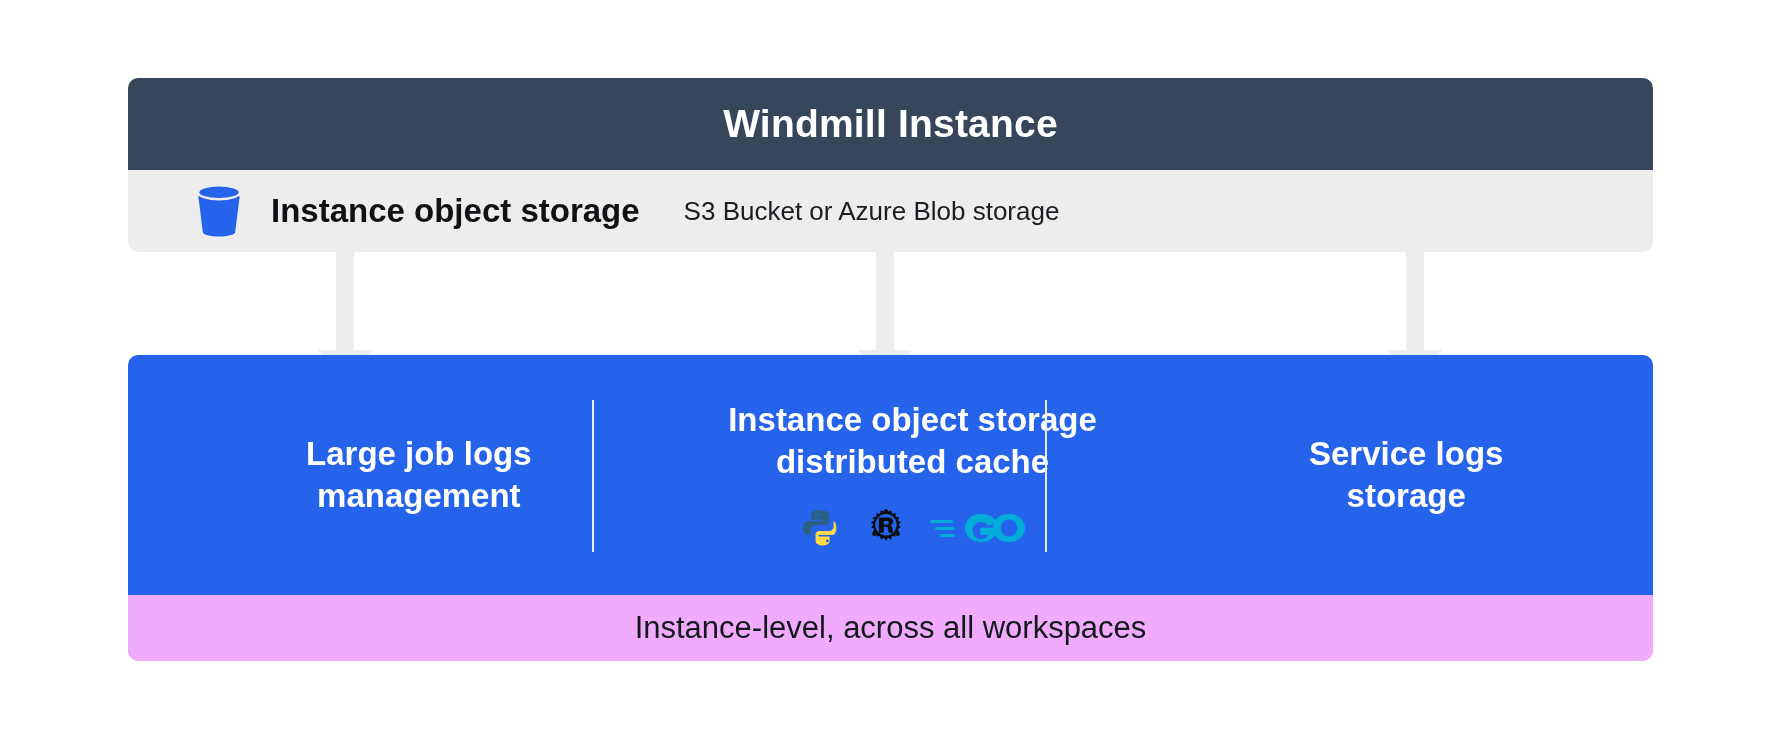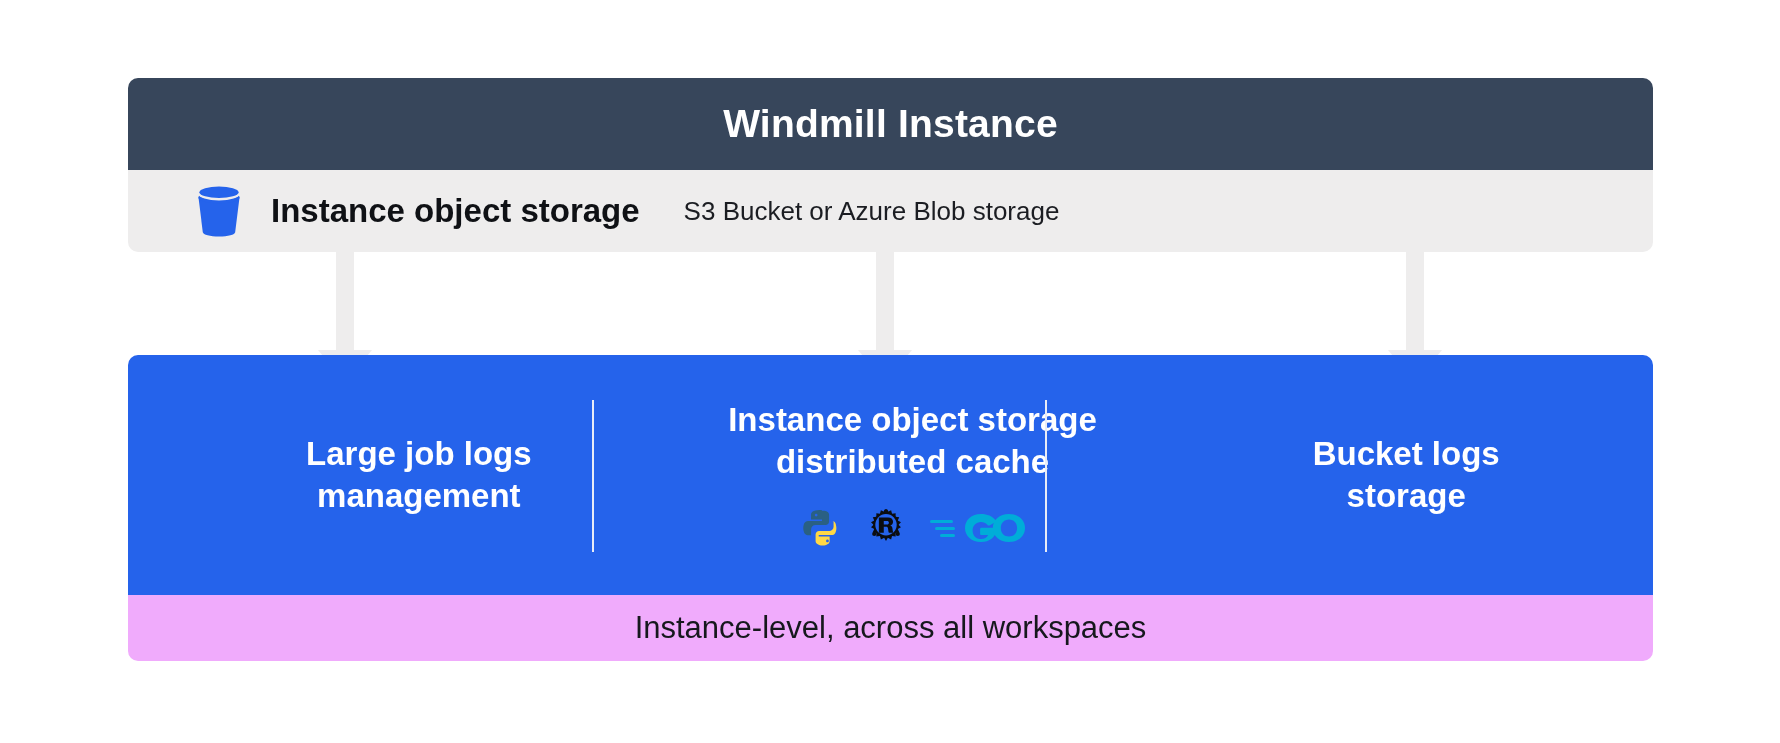--- a/index.html
+++ b/index.html
@@ -235,21 +235,21 @@
                 <path d="M104 12c-19 0-32 12-32 28s13 28 32 28c17 0 29-9.5 31.4-24.5.4-2.6-.3-3.9-2.8-3.9h-27.2c-2.2 0-3.2 1-3.2 3v8.6c0 2 1 3 3.2 3h12.8c-2.3 5-7.3 8-14.2 8-10 0-16.8-7-16.8-17.2 0-10.2 6.6-17.2 16.6-17.2 5.4 0 9.6 1.9 12.8 5.6 1.6 1.8 3 2.2 5.2 1l9.6-5.2c2.4-1.3 2.8-3 1.2-5.3C127 16.6 116.8 12 104 12z"></path>
                 <path d="M160 12c-18.8 0-32.4 12-32.4 28s13.6 28 32.4 28 32-12 32-28-13.2-28-32-28zm0 45c-9.6 0-16.4-7-16.4-17s6.8-17 16.4-17 16.2 7 16.2 17-6.6 17-16.2 17z"></path>
               </g>
             </svg>
           </span>
 
         </div>
       </div>
 
       <div class="col">
-        <div class="col-label">Bucket logs
+        <div class="col-label">Service logs
 storage</div>
       </div>
 
       <div class="divider d1"></div>
       <div class="divider d2"></div>
     </div>
 
     <div class="footer-bar">
       <span class="footer-text">Instance-level, across all workspaces</span>
     </div>

